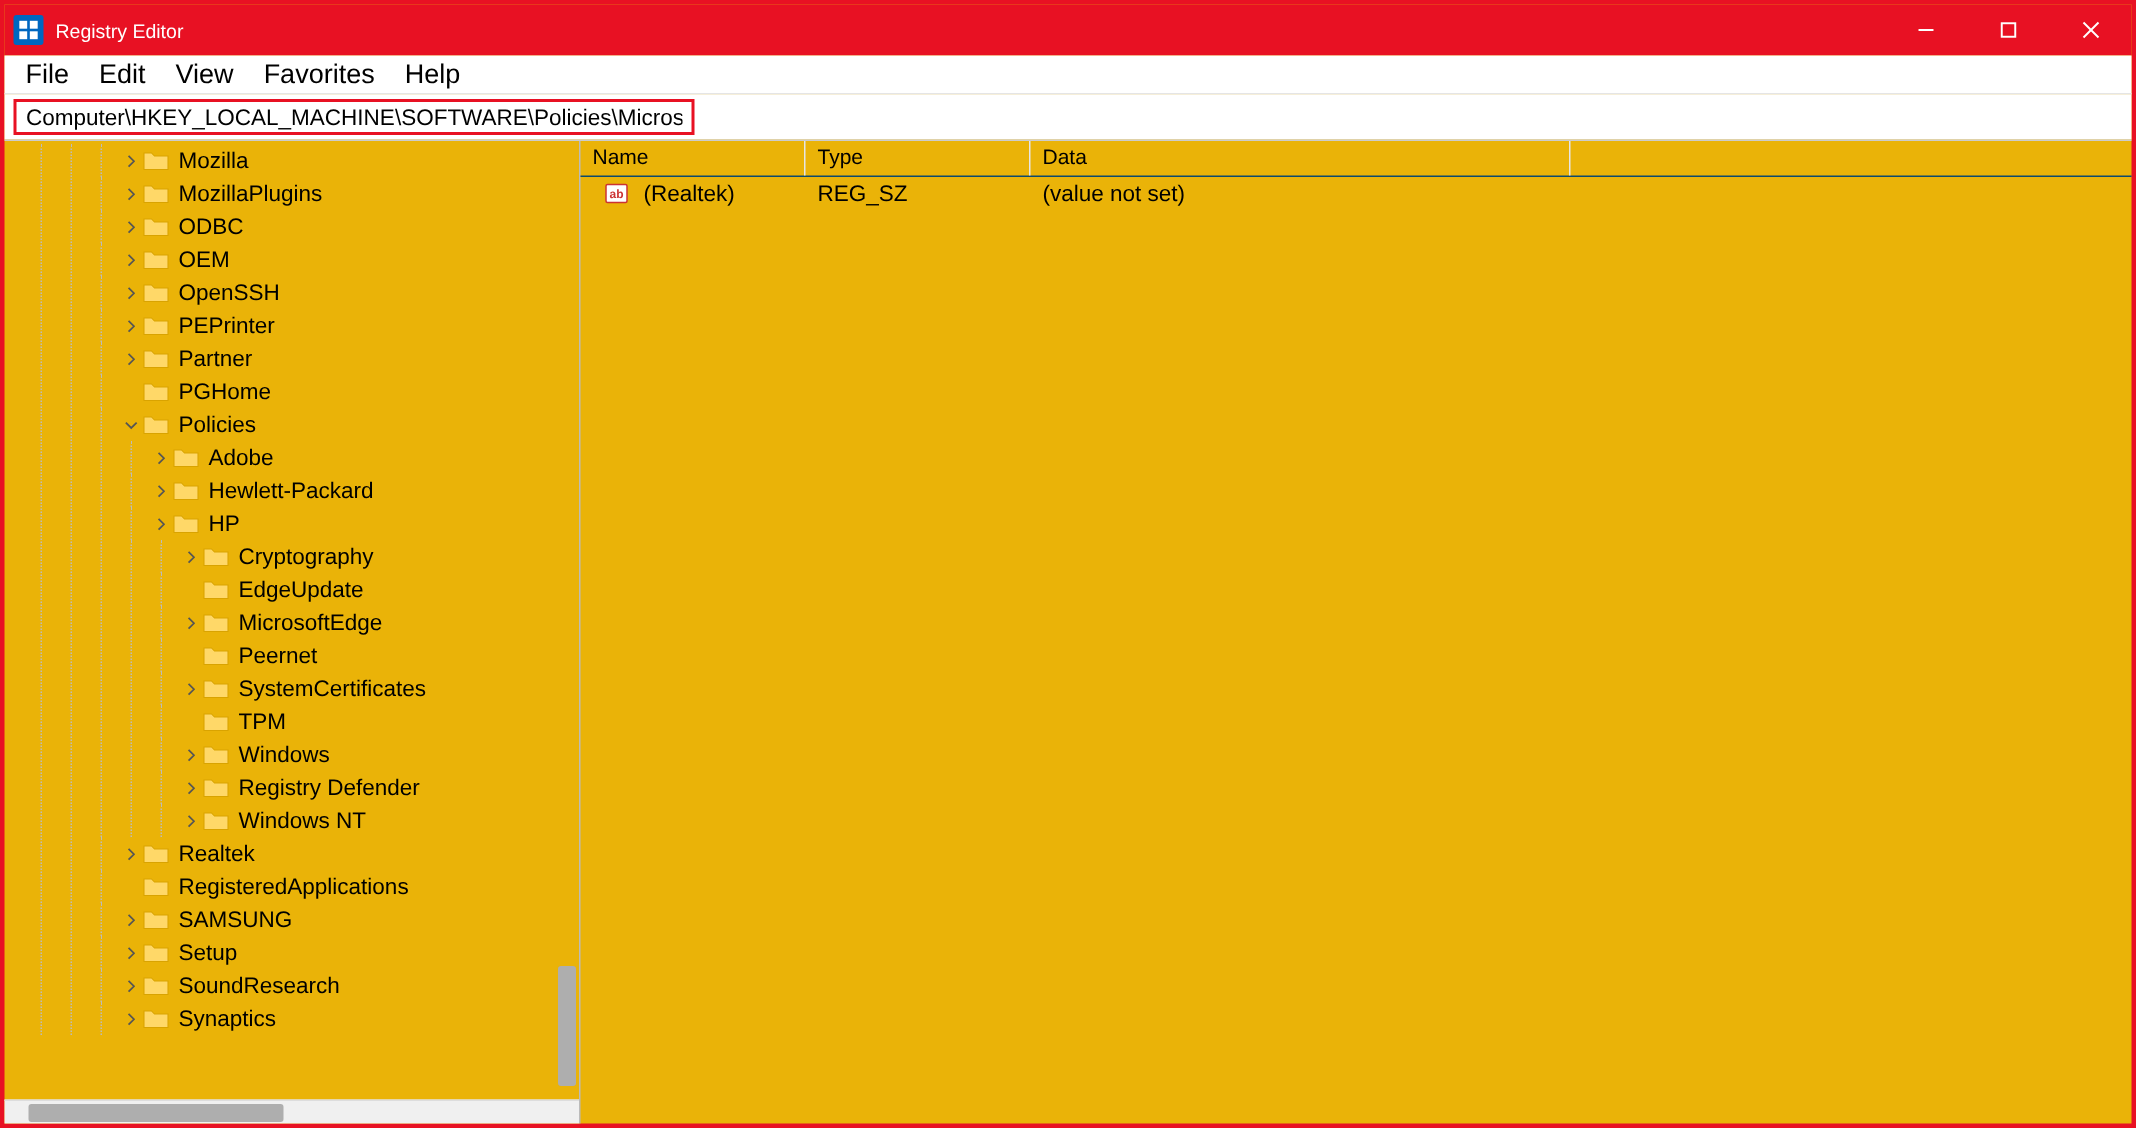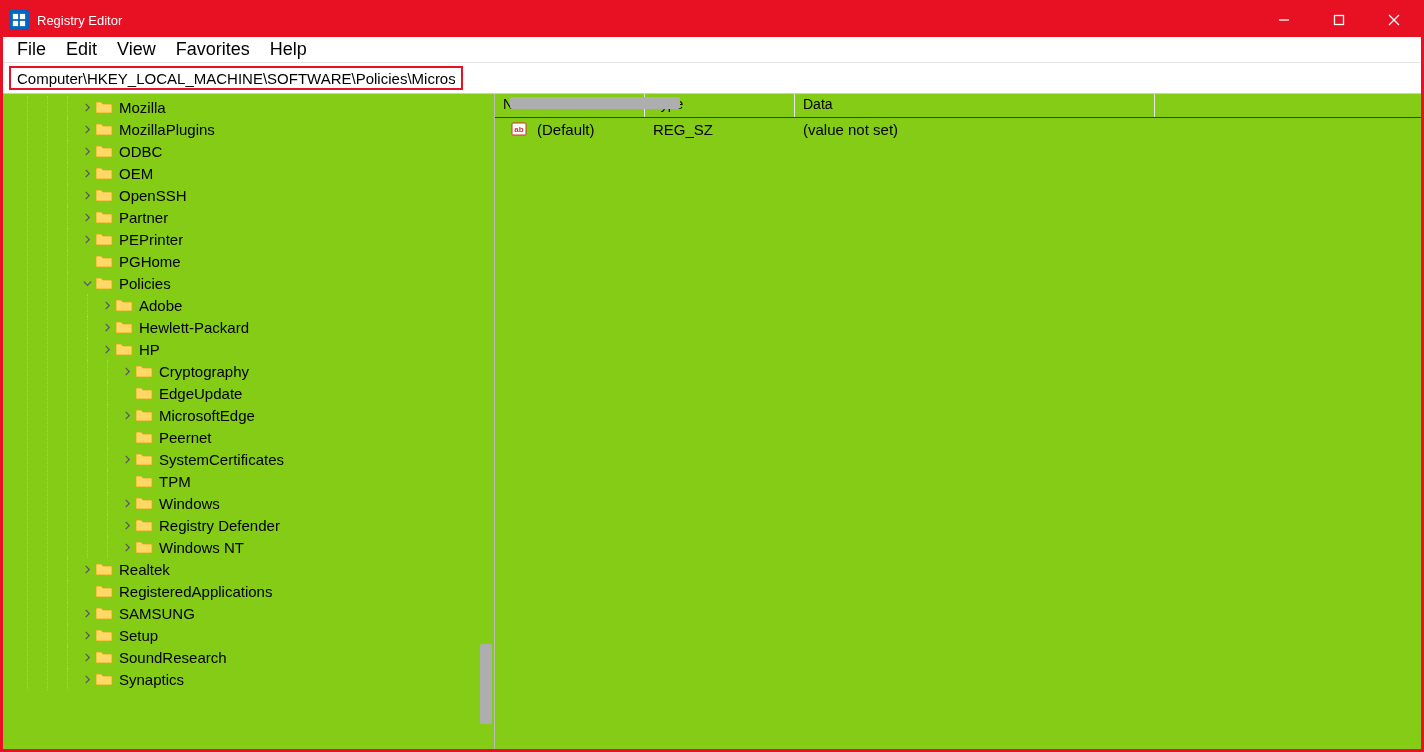--- a/index.html
+++ b/index.html
@@ -1,17 +1,17 @@
 <!DOCTYPE html>
 <html><head>
 <meta charset="utf-8">
 <style>
   * { box-sizing: border-box; }
   html, body { margin: 0; padding: 0; font-family: "Segoe UI", sans-serif; font-size: 14px; background: #fff; color: #000; }
-  .app { width: 1424px; height: 752px; border: 3px solid #e81123; display: flex; flex-direction: column; background: #84cc16; position: relative; }
+  .app { width: 1424px; height: 752px; border: 3px solid #e81123; display: flex; flex-direction: column; background: #eab308; position: relative; }
 
   
   .titlebar { height: 34px; background: #e81123; color: #fff; display: flex; align-items: center; }
   .titlebar .app-icon { width: 20px; height: 20px; margin: 0 8px 0 6px; background: #0067c0; border-radius: 2px; display: inline-flex; align-items: center; justify-content: center; }
   .titlebar .app-icon svg { width: 14px; height: 14px; }
   .titlebar .title { flex: 0 0 auto; font-size: 13px; }
   .titlebar .spacer { flex: 1; }
   .win-btn { width: 55px; height: 34px; display: inline-flex; align-items: center; justify-content: center; color: #fff; }
   .win-btn svg { width: 12px; height: 12px; stroke: #fff; fill: none; stroke-width: 1.3; }
 
@@ -21,21 +21,21 @@
 
   
   .addressbar-wrap { padding: 3px 6px; background: #fff; }
   .addressbar { height: 24px; border: 2px solid #e81123; padding: 0 4px; display: flex; align-items: center; width: 454px; font-size: 15px; }
   .addressbar input { border: none; outline: none; flex: 1; font: inherit; }
 
   
   .body { flex: 1; display: flex; border-top: 1px solid #ccc; min-height: 0; }
 
   
-  .tree-pane { width: 492px; border-right: 1px solid #bbb; display: flex; min-height: 0; }
+  .tree-pane { width: 384px; border-right: 1px solid #bbb; display: flex; flex-direction: column; min-height: 0; }
   .tree-scroll { flex: 1; overflow: hidden; padding-top: 2px; position: relative; }
   .tree-scroll ul { list-style: none; margin: 0; padding: 0; }
   .tree-scroll > ul { padding-left: 16px; }
   .tree-scroll li { position: relative; white-space: nowrap; }
   .row { display: flex; align-items: center; height: 22px; }
   .expander { width: 16px; height: 16px; display: inline-flex; align-items: center; justify-content: center; color: #555; }
   .expander svg { width: 9px; height: 9px; fill: none; stroke: #555; stroke-width: 1.3; }
   .folder-icon { width: 18px; height: 14px; margin-right: 4px; }
   .folder-icon svg { width: 18px; height: 14px; }
   .node-label { padding: 0 2px; font-size: 15px; }
@@ -206,35 +206,35 @@
             <li>
                           <div class="row">
                             <span class="expander">
                               <svg viewBox="0 0 10 10">
                                 <polyline points="3,1 7,5 3,9"></polyline>
                               </svg>
                             </span>
                             <span class="folder-icon"><svg viewBox="0 0 18 14">
                                 <path d="M1 3 L1 13 L17 13 L17 4 L8 4 L6 2 L1 2 Z" fill="#ffd868" stroke="#d9a300" stroke-width="0.7"></path>
                               </svg></span>
+                            <span class="node-label">PEPrinter</span>
+                          </div>
+                        </li>
+
+            <li>
+                          <div class="row">
+                            <span class="expander">
+                              <svg viewBox="0 0 10 10">
+                                <polyline points="3,1 7,5 3,9"></polyline>
+                              </svg>
+                            </span>
+                            <span class="folder-icon"><svg viewBox="0 0 18 14">
+                                <path d="M1 3 L1 13 L17 13 L17 4 L8 4 L6 2 L1 2 Z" fill="#ffd868" stroke="#d9a300" stroke-width="0.7"></path>
+                              </svg></span>
                             <span class="node-label">Partner</span>
-                          </div>
-                        </li>
-
-            <li>
-                          <div class="row">
-                            <span class="expander">
-                              <svg viewBox="0 0 10 10">
-                                <polyline points="3,1 7,5 3,9"></polyline>
-                              </svg>
-                            </span>
-                            <span class="folder-icon"><svg viewBox="0 0 18 14">
-                                <path d="M1 3 L1 13 L17 13 L17 4 L8 4 L6 2 L1 2 Z" fill="#ffd868" stroke="#d9a300" stroke-width="0.7"></path>
-                              </svg></span>
-                            <span class="node-label">PEPrinter</span>
                           </div>
                         </li>
 
             <li>
                           <div class="row">
                             <span class="expander blank"></span>
                             <span class="folder-icon"><svg viewBox="0 0 18 14">
                                 <path d="M1 3 L1 13 L17 13 L17 4 L8 4 L6 2 L1 2 Z" fill="#ffd868" stroke="#d9a300" stroke-width="0.7"></path>
                               </svg></span>
                             <span class="node-label">PGHome</span>
@@ -503,21 +503,21 @@
       </div>
       <div class="list-rows">
         <div class="list-row">
           <div class="cell col-name" style="display:flex;align-items:center;">
             <span class="val-icon">
               <svg viewBox="0 0 16 16">
                   <rect x="1" y="2" width="14" height="12" rx="1" fill="#fff" stroke="#c33" stroke-width="1"></rect>
                   <text x="8" y="11" font-size="8" text-anchor="middle" fill="#c33" font-weight="bold">ab</text>
                 </svg>
             </span>
-            <span>(Default)</span>
+            <span>(Realtek)</span>
           </div>
           <div class="cell col-type">REG_SZ</div>
           <div class="cell col-data">(value not set)</div>
         </div>
       </div>
     </div>
 
   </div>
 </div>
 

